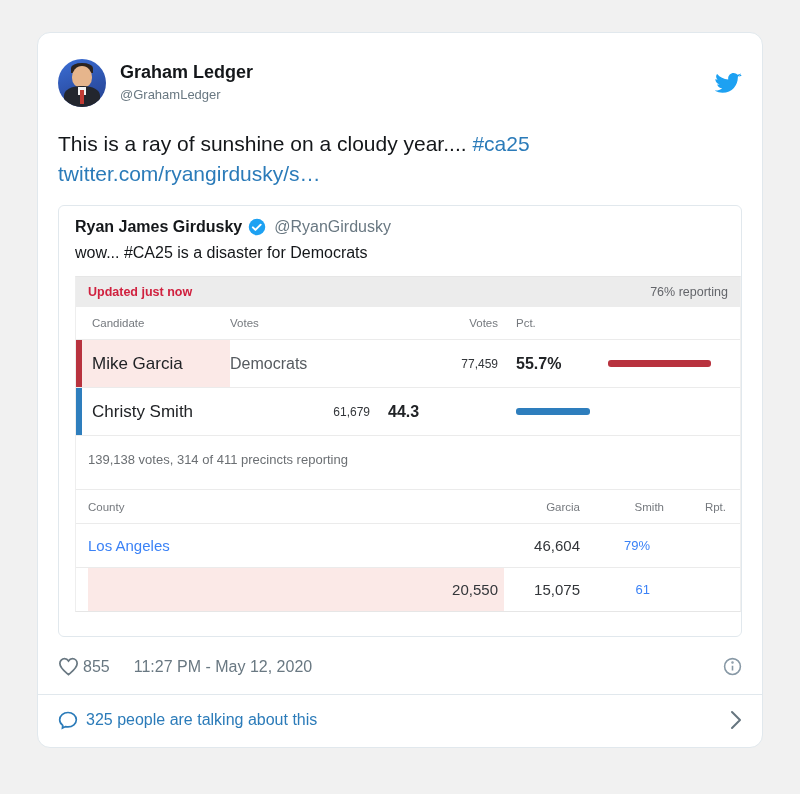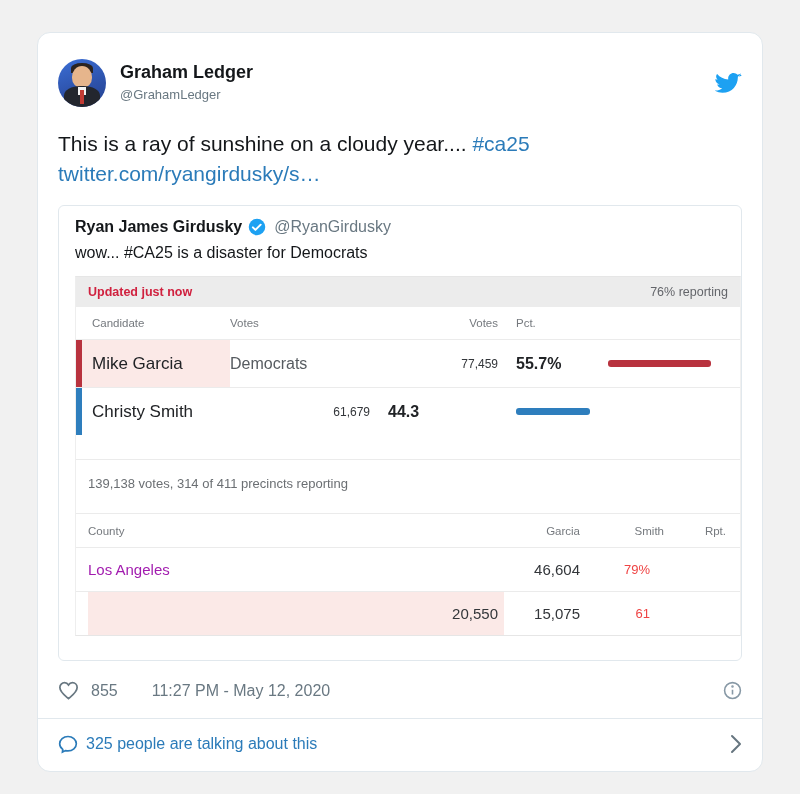--- a/index.html
+++ b/index.html
@@ -59,40 +59,40 @@
   .accent { }
   .cname { padding-left:10px; font-size:17px; color:#212326; }
   .cname.hl { background:#fbe9e7; }
   .cparty { font-size:16px; color:#565b60; }
   .cvotes { justify-content:flex-end; font-size:12px; color:#33363a; }
   .cpct { padding-left:18px; font-size:16px; font-weight:bold; color:#212326; }
   .cbarwrap { }
   .bar { display:block; height:7px; border-radius:3px; margin-left:18px; }
 
   .summary { padding:16px 12px 22px; font-size:13px; color:#6b6f73;
-    border-top:1px solid #ebebeb;margin-top:24px; }
+    border-top:1px solid #ebebeb; }
 
   .kh { display:grid; grid-template-columns:1fr 76px 84px 68px; align-items:center;
     height:34px; font-size:11.5px; color:#75797e; border-top:1px solid #ebebeb;
     padding:0 8px 0 12px; }
   .kh .r { text-align:right; }
   .kh .l { text-align:right; padding-right:6px; }
   .krow { display:grid; grid-template-columns:1fr 76px 84px 68px; align-items:stretch;
     height:44px; border-top:1px solid #ebebeb; padding:0 8px 0 12px; }
   .krow > div { display:flex; align-items:center; }
-  .kname { font-size:15px; color:#a21caf; }
+  .kname { font-size:15px; color:#3b82f6; }
   .kgar { justify-content:flex-end; background:#fbe9e7; padding-right:6px;
     font-size:15px; color:#33363a; }
   .ksmi { justify-content:flex-end; font-size:15px; color:#33363a; }
-  .krpt { justify-content:flex-end; padding-right:14px; font-size:13px; color:#ef4444; }
+  .krpt { justify-content:flex-end; padding-right:14px; font-size:13px; color:#3b82f6; }
 
   
   .foot { display:flex; align-items:center; padding:20px 0 18px; color:#697882; font-size:16px; }
-  .foot .likes { margin-left:12px;text-align:center; }
-  .foot .ts { margin-left:34px; }
+  .foot .likes { margin-left:4px;text-align:center; }
+  .foot .ts { margin-left:24px; }
   .foot .spacer { flex:1; }
 
   .divider { border-top:1px solid #e1e8ed; }
   .bbar { display:flex; align-items:center; padding:15px 20px 17px; font-size:16px; }
   .bbar .btext { color:#2b7bb9; margin-left:8px; }
   .bbar .spacer { flex:1; }
 
   svg { display:block; }
 </style>
 </head>

